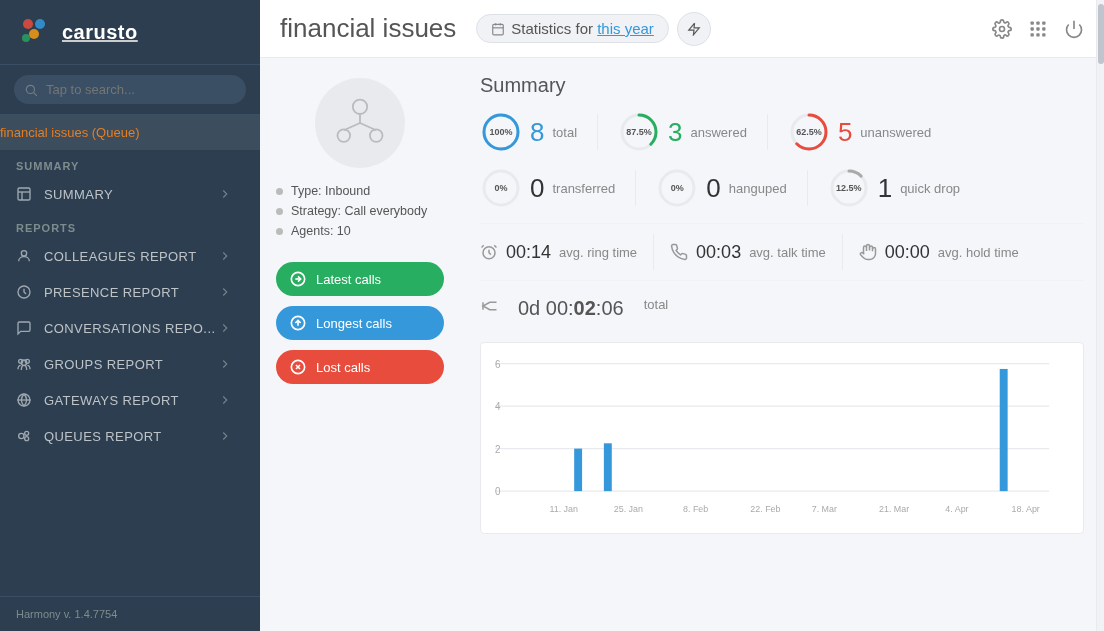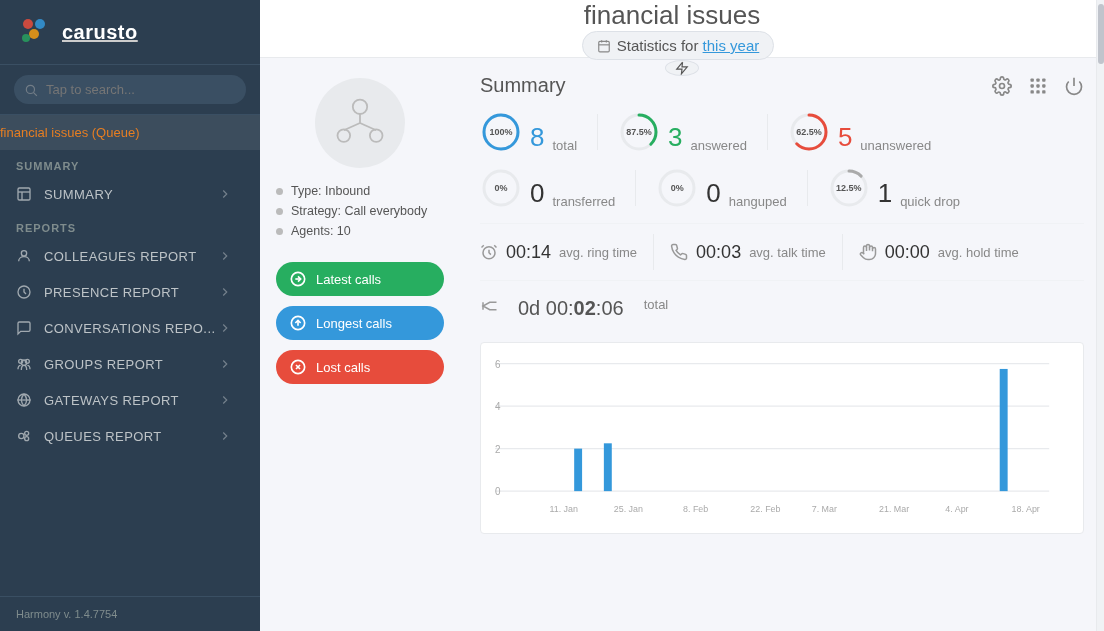--- a/index.html
+++ b/index.html
@@ -103,21 +103,20 @@
       overflow: hidden;
     }
     .topbar {
       background: #fff;
       display: flex;
       align-items: center;
       padding: 0 20px;
       height: 58px;
       border-bottom: 1px solid #e8eaed;
       flex-shrink: 0;
-      flex-direction: column;
     }
     .page-title {
       font-size: 26px;
       font-weight: 300;
       color: #555;
       margin-right: 20px;
     }
     .stats-pill {
       display: flex;
       align-items: center;
@@ -231,21 +230,21 @@
     }
     .stats-row {
       display: flex;
       align-items: center;
       gap: 20px;
       margin-bottom: 14px;
       flex-wrap: wrap;
     }
     .stat-item {
       display: flex;
-      align-items: flex-end;
+      align-items: center;
       gap: 8px;
     }
     .ring-chart {
       position: relative;
       width: 42px;
       height: 42px;
     }
     .ring-chart svg { width: 42px; height: 42px; }
     .ring-label {
       position: absolute;

